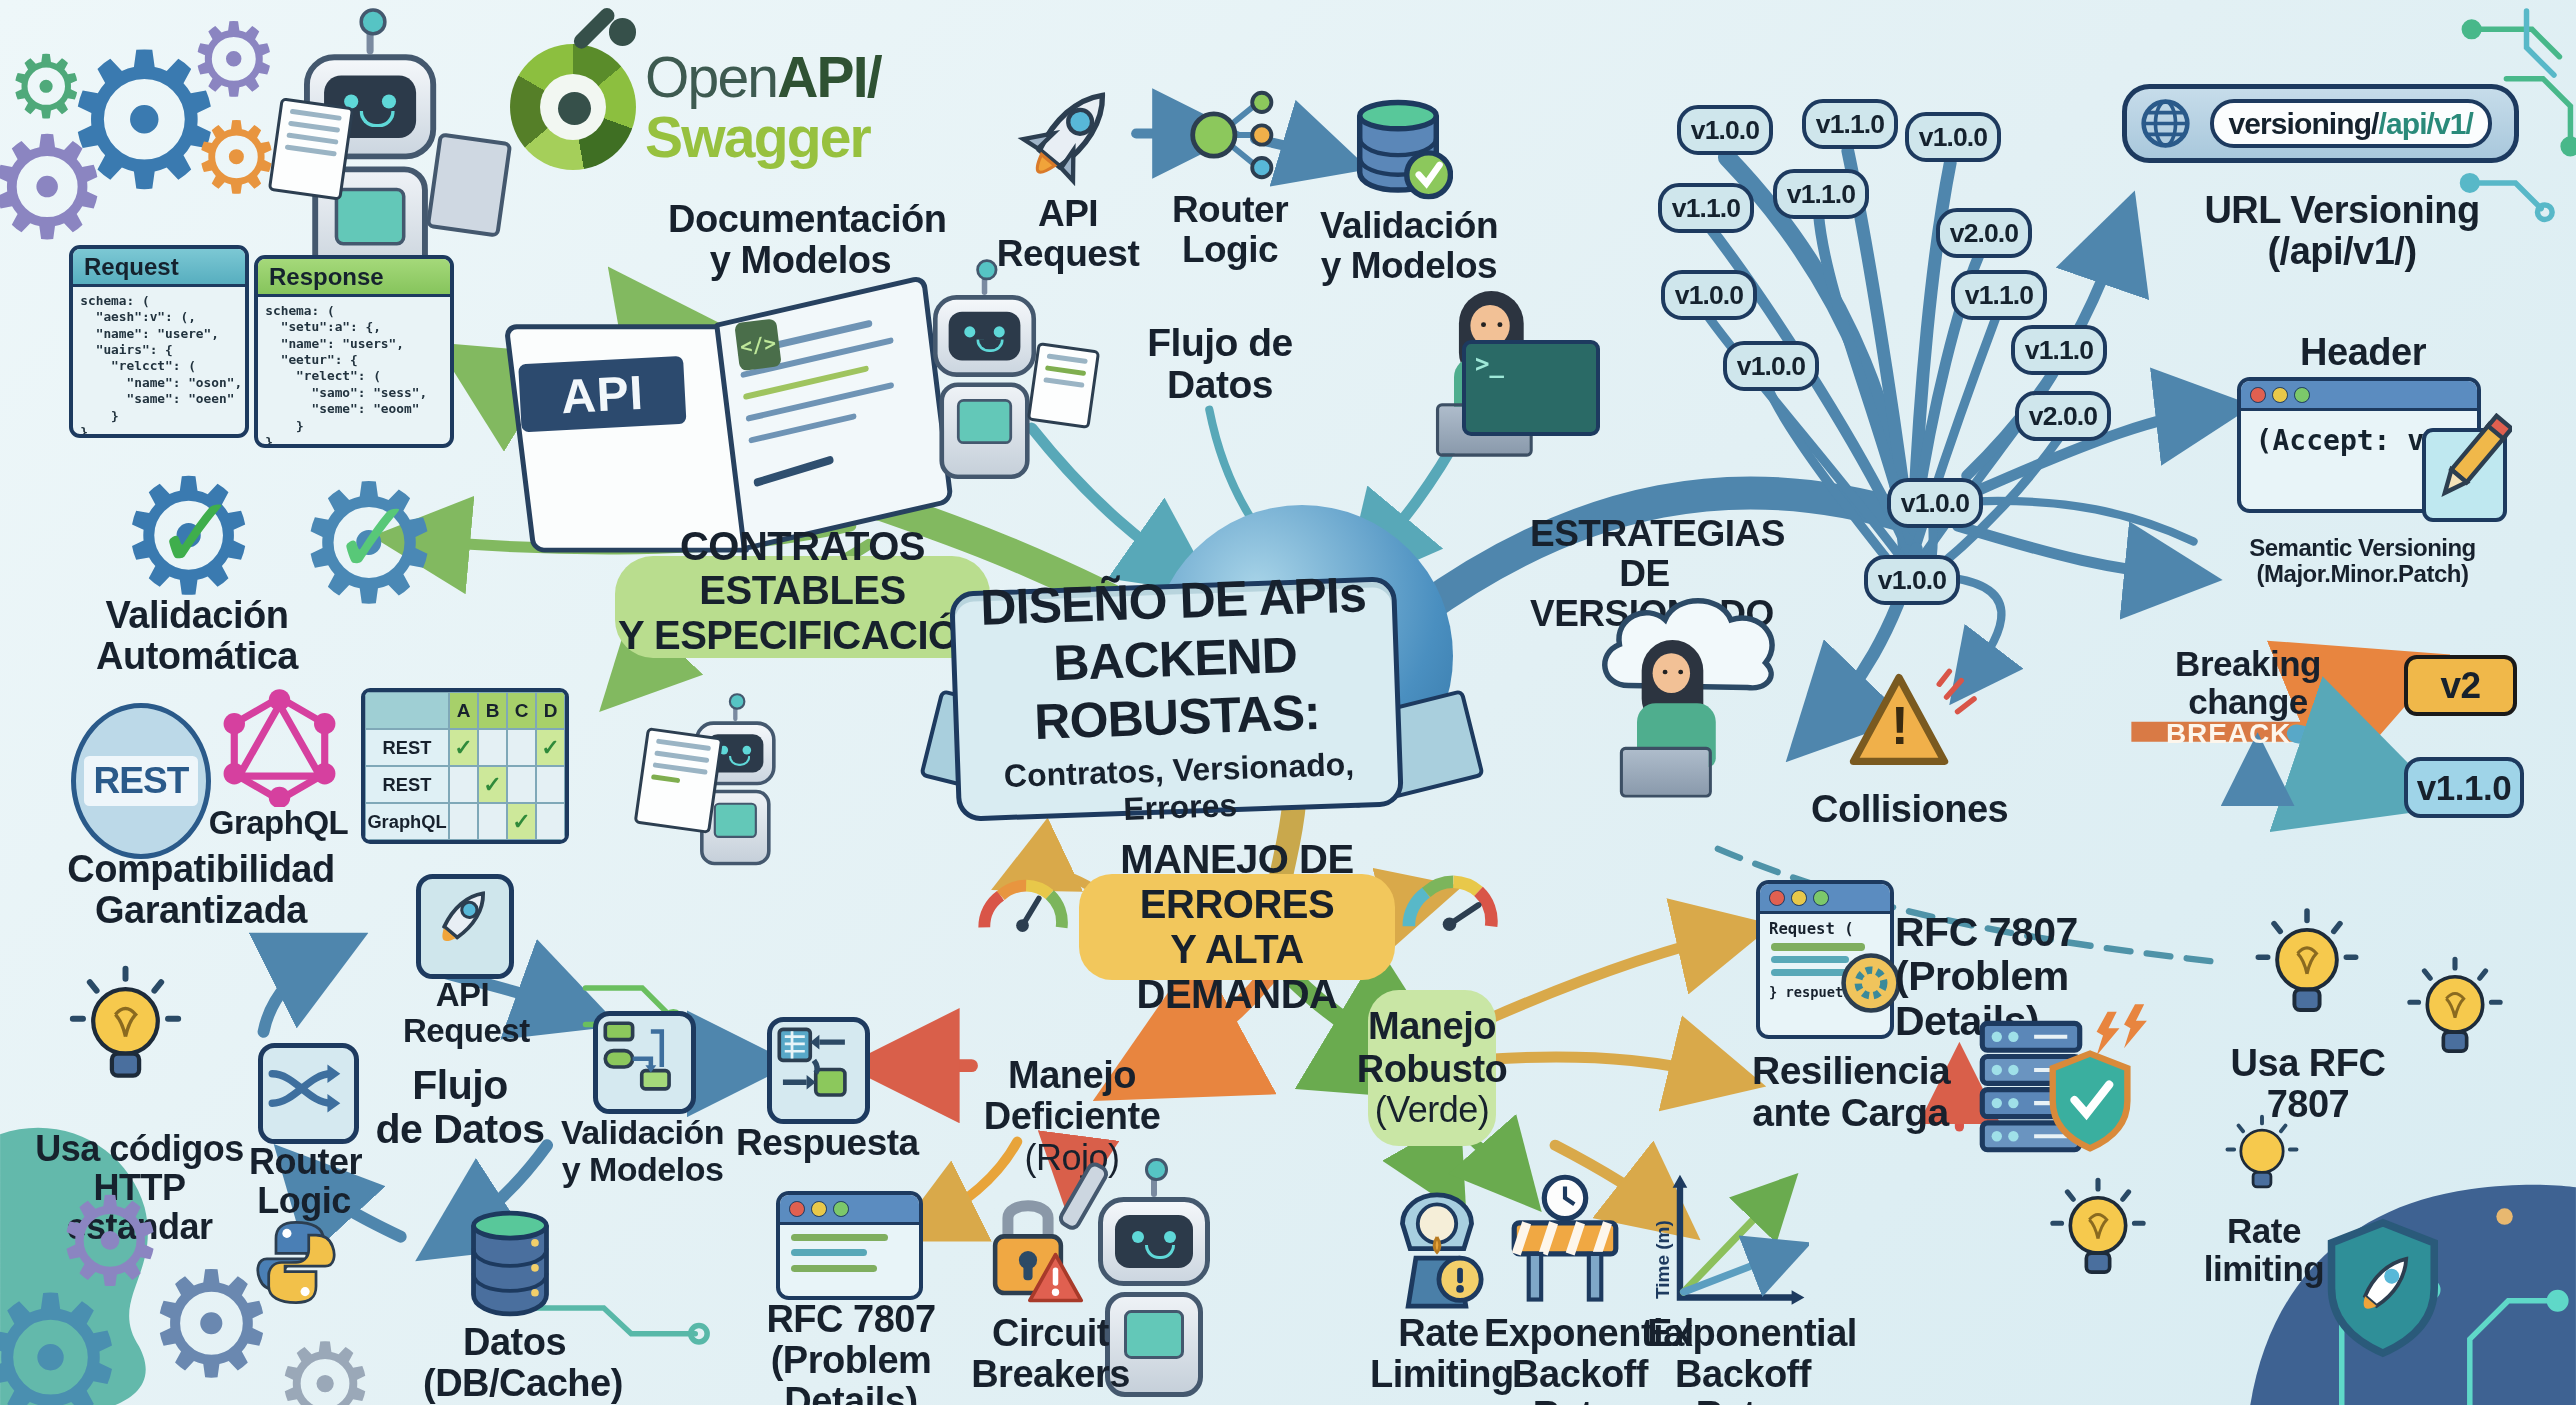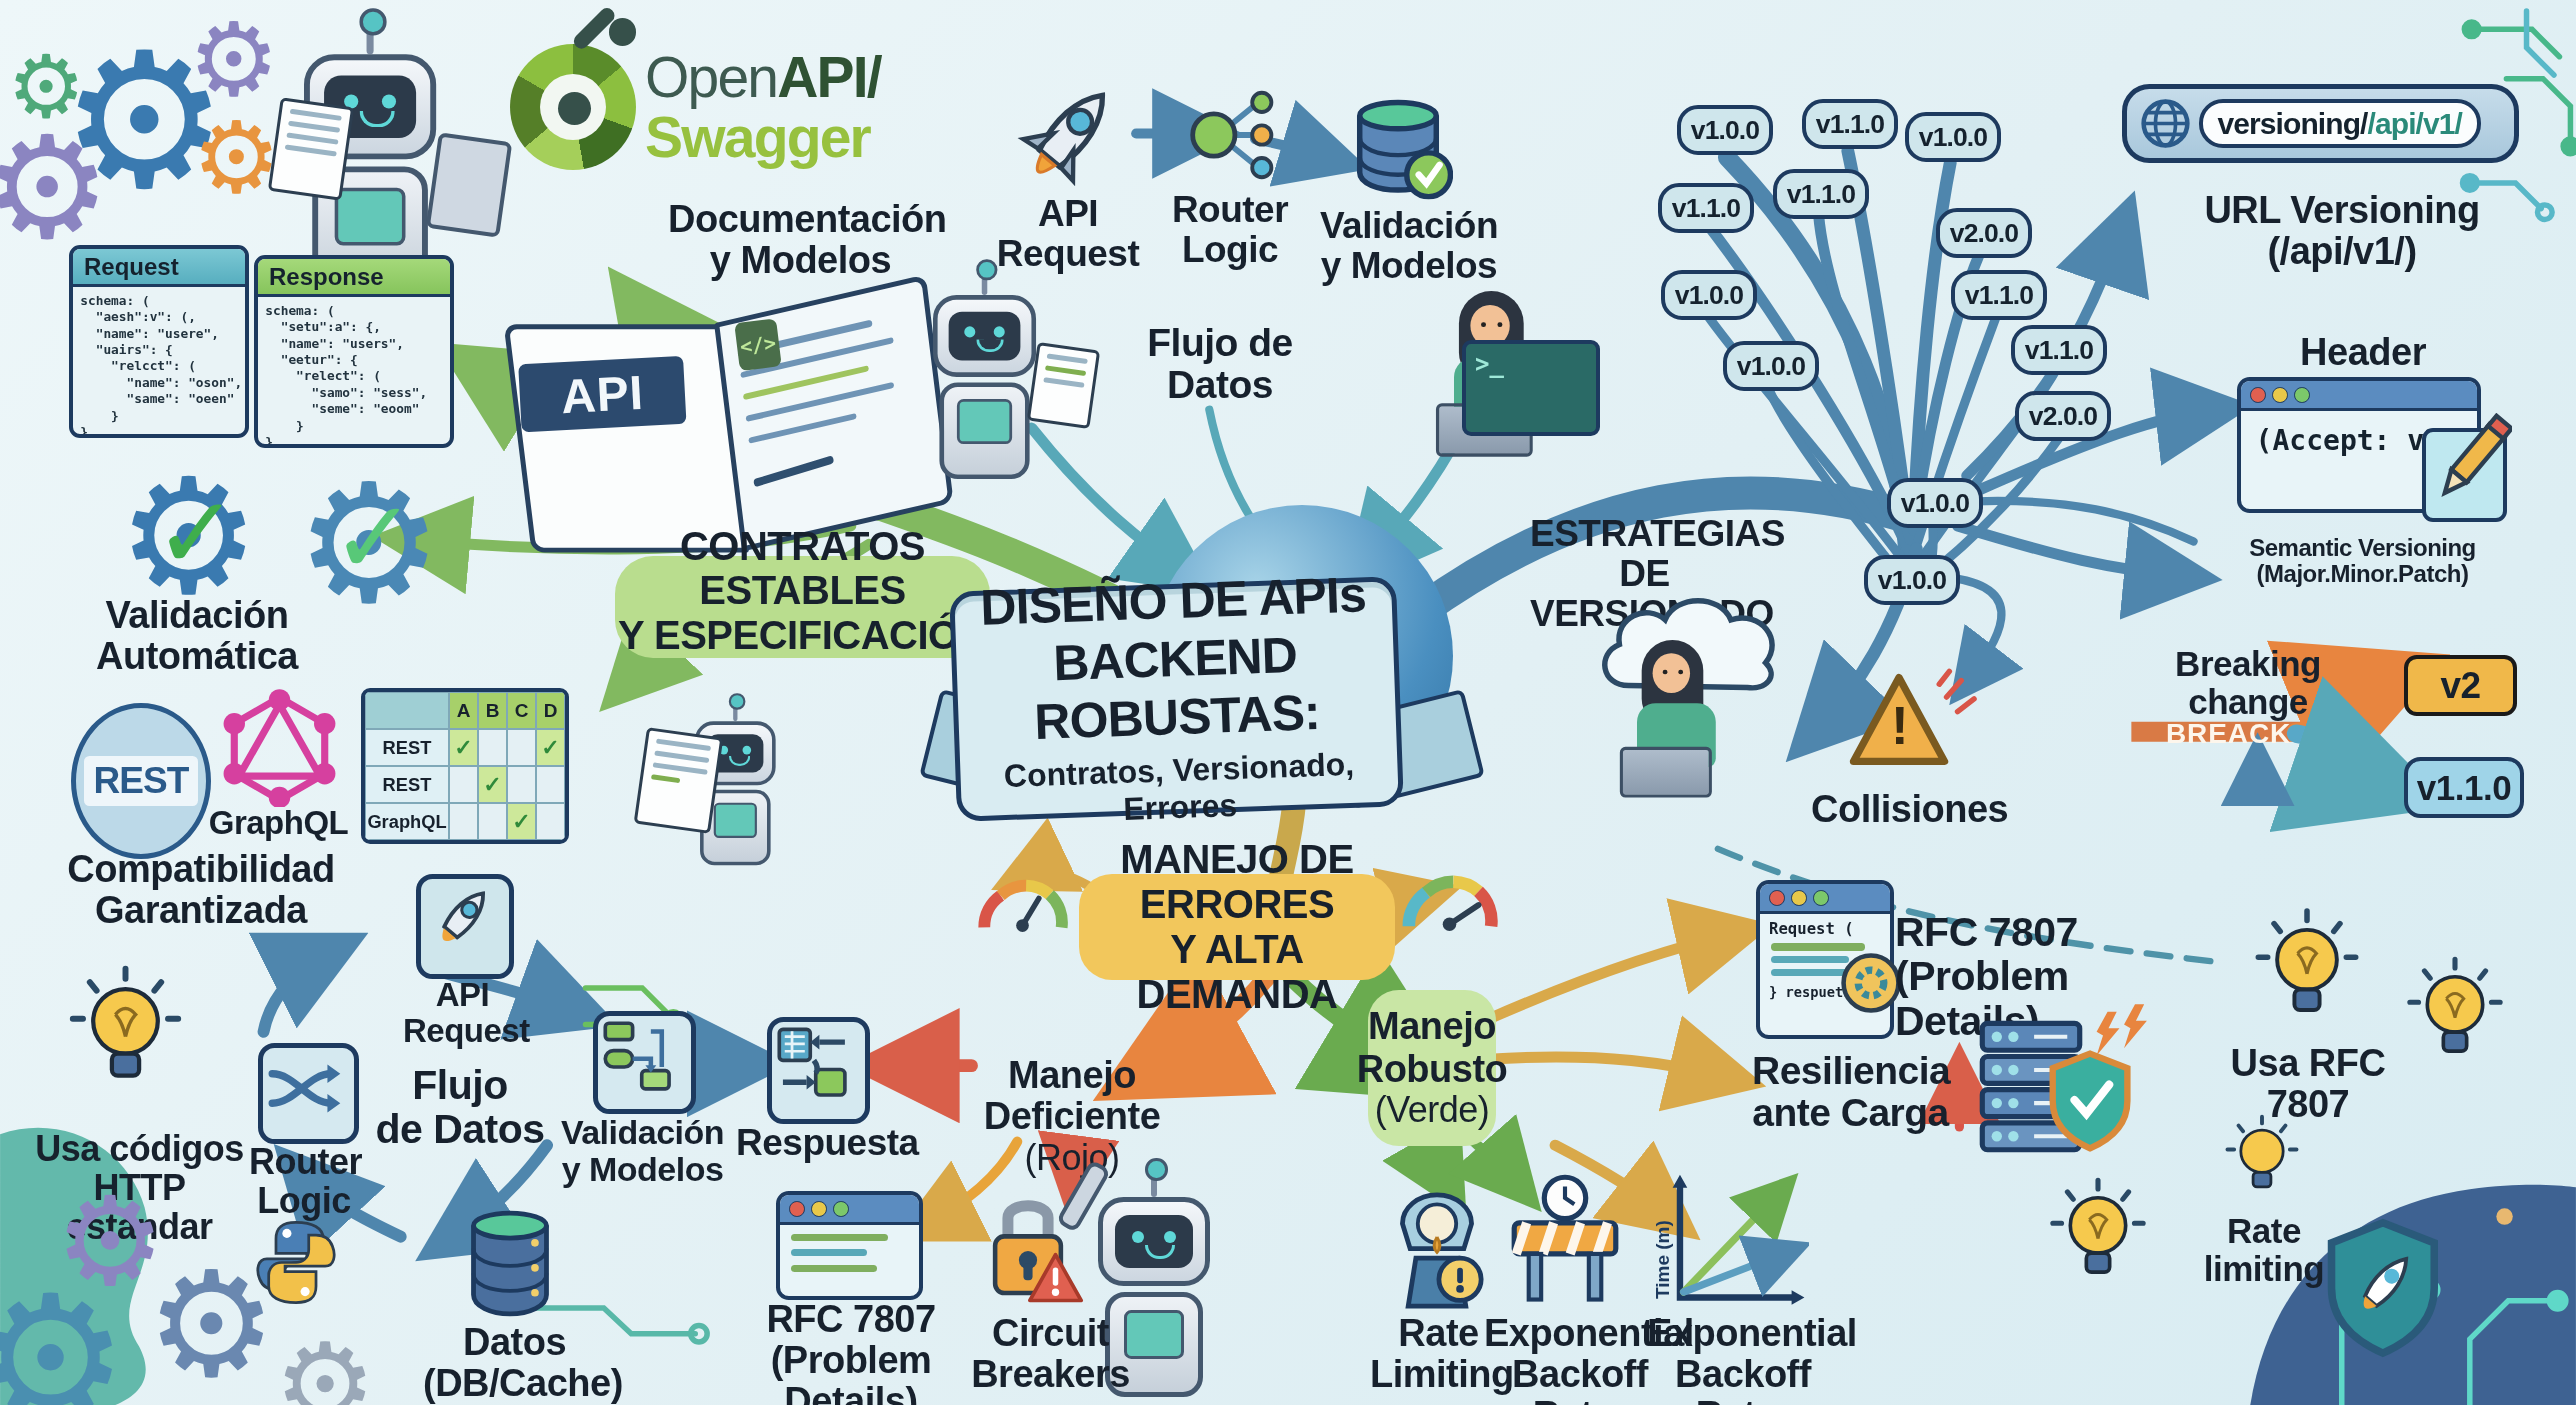--- a/index.html
+++ b/index.html
@@ -67,21 +67,21 @@
   .term::before{content:">_";color:#9fe8d8;font-weight:700;font-family:"DejaVu Sans Mono",monospace;font-size:24px;position:absolute;left:9.1px;top:5.5px;}
   .scroll{position:absolute;background:#fdfefe;border:3.7px solid #2c3e50;border-radius:5.5px;transform:rotate(8deg);}
   .scroll i{display:block;height:4.6px;background:#9ab4c4;border-radius:2.7px;margin:7.3px 8.2px;}
   .orb{position:absolute;border-radius:50%;background:radial-gradient(circle at 35% 28%,#a8d4e8,#4a8fc0 62%,#2f6f9f);}
   .ribbon{position:absolute;background:#d9ecf2;border:5.5px solid #1d3a5f;border-radius:24px;
           box-shadow:0 5.5px 0 #b8d4dd inset;transform:rotate(-2deg);display:flex;flex-direction:column;
           align-items:center;justify-content:center;text-align:center;}
   .ribtail{position:absolute;background:#a9cfdd;border:4.6px solid #1d3a5f;}
   .rest{position:absolute;border:5.5px solid #2a5a8a;border-radius:50%;background:#bcd9e8;display:flex;align-items:center;justify-content:center;}
   .rest span{background:#eef6fa;padding:3.7px 9.1px;border-radius:5.5px;font-weight:700;color:#2a5a8a;}
-  .urlbar{position:absolute;background:linear-gradient(#c6dcea,#a9c8dc);border:5.5px solid #1d3a5f;border-radius:27.4px;display:flex;align-items:center;gap:8px;padding:9.1px 12.8px;}
+  .urlbar{position:absolute;background:linear-gradient(#c6dcea,#a9c8dc);border:5.5px solid #1d3a5f;border-radius:27.4px;display:flex;align-items:center;gap:19px;padding:9.1px 12.8px;}
   .urlpill{background:#fbfdfe;border:4.6px solid #1d3a5f;border-radius:24px;padding:3.7px 14.6px;font-weight:700;font-size:30px;letter-spacing:-0.9px;}
   .accept{font-family:"DejaVu Sans Mono",monospace;font-weight:700;}
   .ylab{position:absolute;transform:rotate(-90deg);transform-origin:left top;font-weight:700;}
 </style>
 </head>
 <body>
 
 <div id="canvas">
 
   <svg class="overlay" viewBox="0 0 2816 1536" fill="none">

